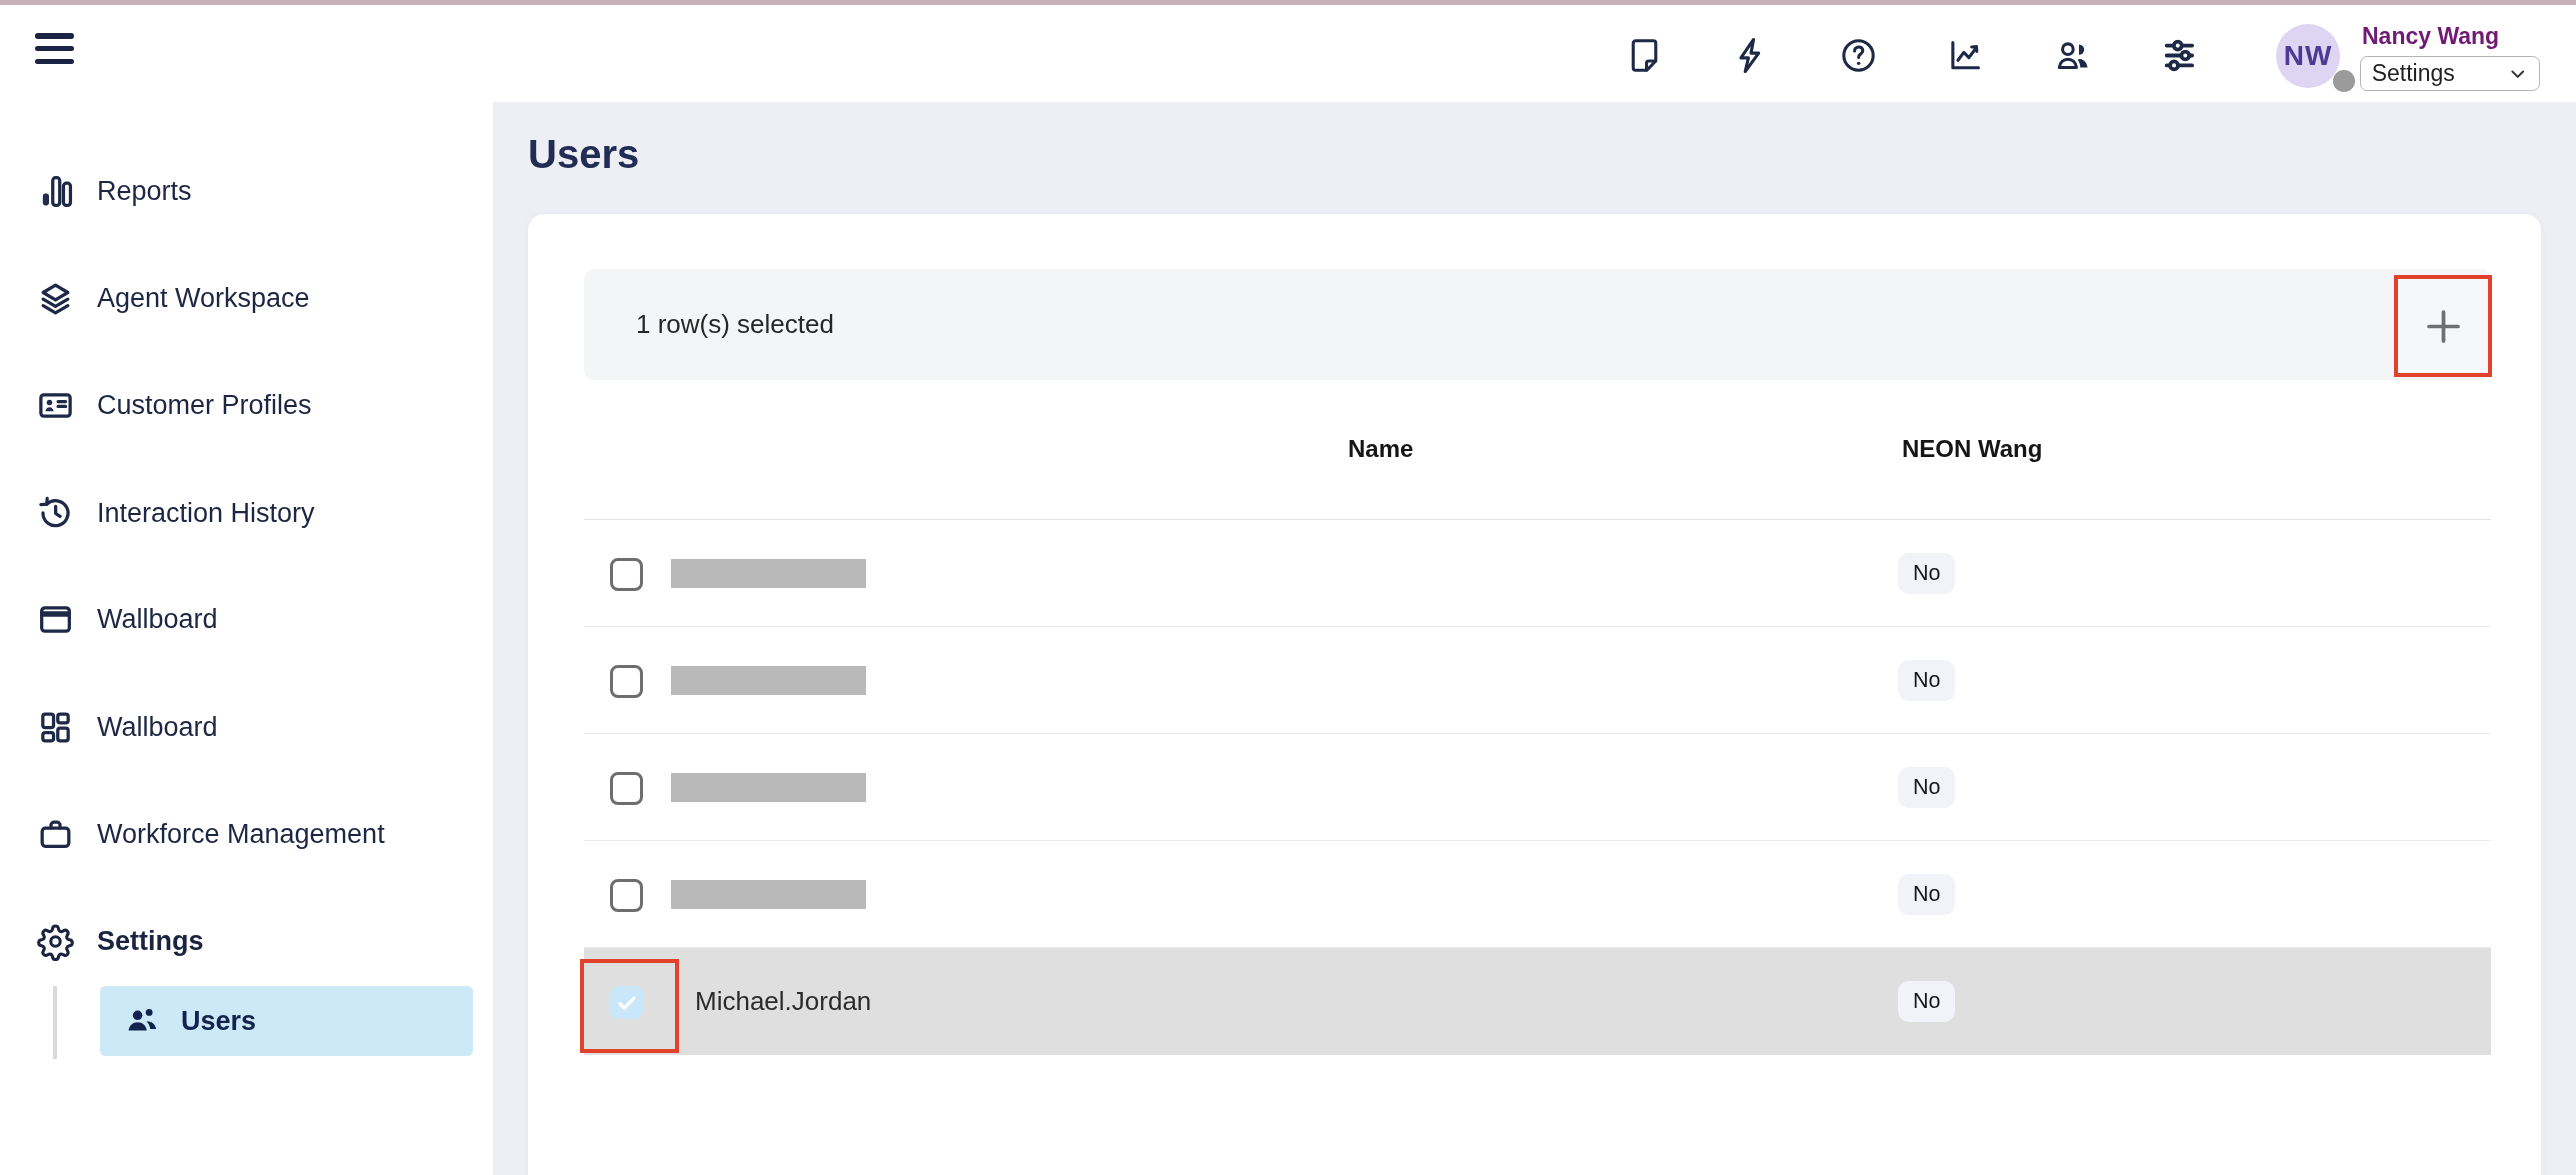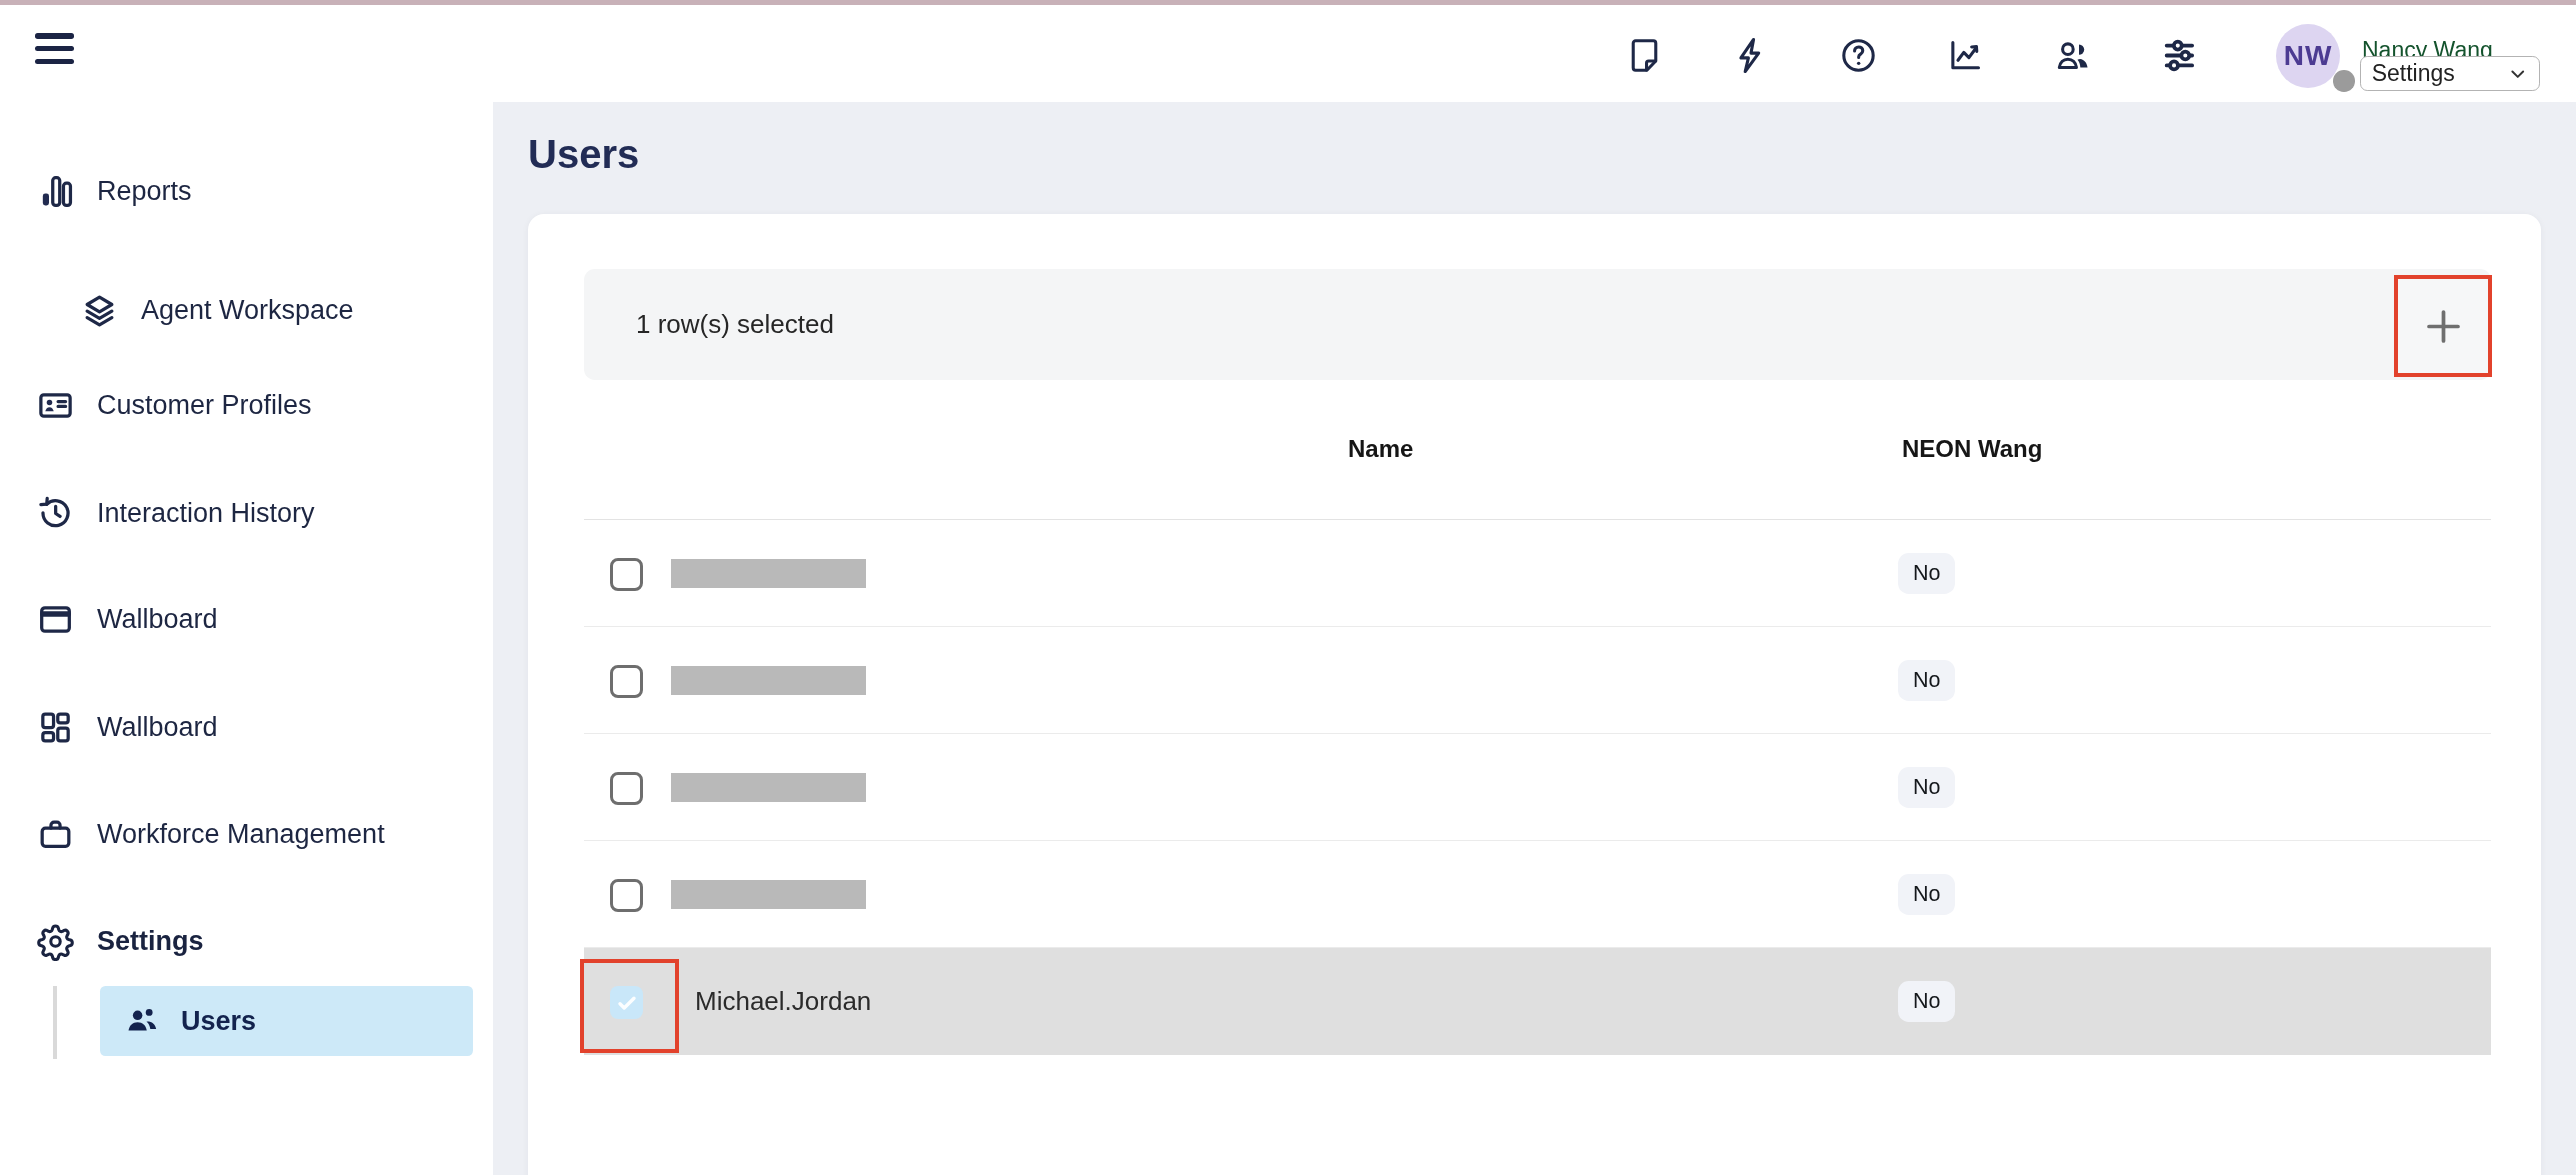--- a/index.html
+++ b/index.html
@@ -14,21 +14,21 @@
   #topbar { position:absolute; left:0; top:5.4px; width:2576px; height:97px; background:#fff; }
   #hamburger { position:absolute; left:35px; top:28px; width:39px; height:36px; cursor:pointer; }
   #hamburger span { display:block; width:39px; height:5.4px; border-radius:2.7px; background:#1b2444; margin-bottom:7.2px; }
   .topbar-icons { position:absolute; left:1624px; top:30px; height:43px; display:flex; gap:66px; }
   .tb-icon { width:41px; height:41px; display:flex; align-items:center; justify-content:center; cursor:pointer; }
   .tb-icon svg { width:41px; height:41px; }
   #avatar { position:absolute; left:2276px; top:19px; width:64px; height:64px; border-radius:50%;
     background:#ddd5f1; color:#4c3b92; font-size:28px; font-weight:bold;
     display:flex; align-items:center; justify-content:center; letter-spacing:0.9px; }
   #presence-dot { position:absolute; left:2333px; top:65px; width:21.5px; height:21.5px; border-radius:50%; background:#9b9b9b; }
-  #user-name { position:absolute; left:2362px; top:32px; font-size:23px; font-weight:normal; color:#14532d; }
+  #user-name { position:absolute; left:2362px; top:18px; font-size:23px; font-weight:bold; color:#701a75; }
   #status-select { position:absolute; left:2360px; top:51px; width:180px; height:35px;
     border:1.8px solid #b3b3b3; border-radius:7.2px; background:#fff;
     display:flex; align-items:center; padding:0 10.7px; font-size:23px; color:#222; cursor:pointer; }
   #status-select .chev { margin-left:auto; display:flex; }
   
   #sidebar { position:absolute; left:0; top:102px; width:493px; height:1073px; background:#fff; }
   .nav-item { position:absolute; left:0; width:493px; height:57px; display:flex; align-items:center; cursor:pointer; }
   .nav-item .nicon { position:absolute; left:36px; width:39px; height:39px; display:flex; align-items:center; justify-content:center; }
   .nav-item .nicon svg { width:39px; height:39px; }
   .nav-item .nlabel { position:absolute; left:97px; font-size:27px; color:#1d2642; white-space:nowrap; }
@@ -151,21 +151,21 @@
         <div class="nav-item" style="top: 61px;">
           <span class="nicon">
             <svg viewBox="0 0 24 24" fill="none" stroke="#1e2847" stroke-width="2" stroke-linecap="round" stroke-linejoin="round">
               <rect x="4.2" y="13.2" width="3.8" height="7.4" rx="1.5" fill="#222b50" stroke="none"></rect>
               <rect x="10.3" y="3.5" width="4.3" height="17.1" rx="1.8"></rect>
               <rect x="16.9" y="6.9" width="4.3" height="13.7" rx="1.8"></rect>
             </svg>
           </span>
           <span class="nlabel">Reports</span>
         </div>
-        <div class="nav-item" style="top: 180px; margin-left: 44px;">
+        <div class="nav-item" style="top: 168px;">
           <span class="nicon">
             <svg viewBox="0 0 24 24" fill="none" stroke="#1e2847" stroke-width="2" stroke-linecap="round" stroke-linejoin="round">
               <path d="M12 3.8 4.4 8.3 12 12.8l7.6-4.5L12 3.8z"></path>
               <path d="M4.4 12.4 12 16.9l7.6-4.5"></path>
               <path d="M4.4 16.4 12 20.9l7.6-4.5"></path>
             </svg>
           </span>
           <span class="nlabel">Agent Workspace</span>
         </div>
         <div class="nav-item" style="top: 275px;">

